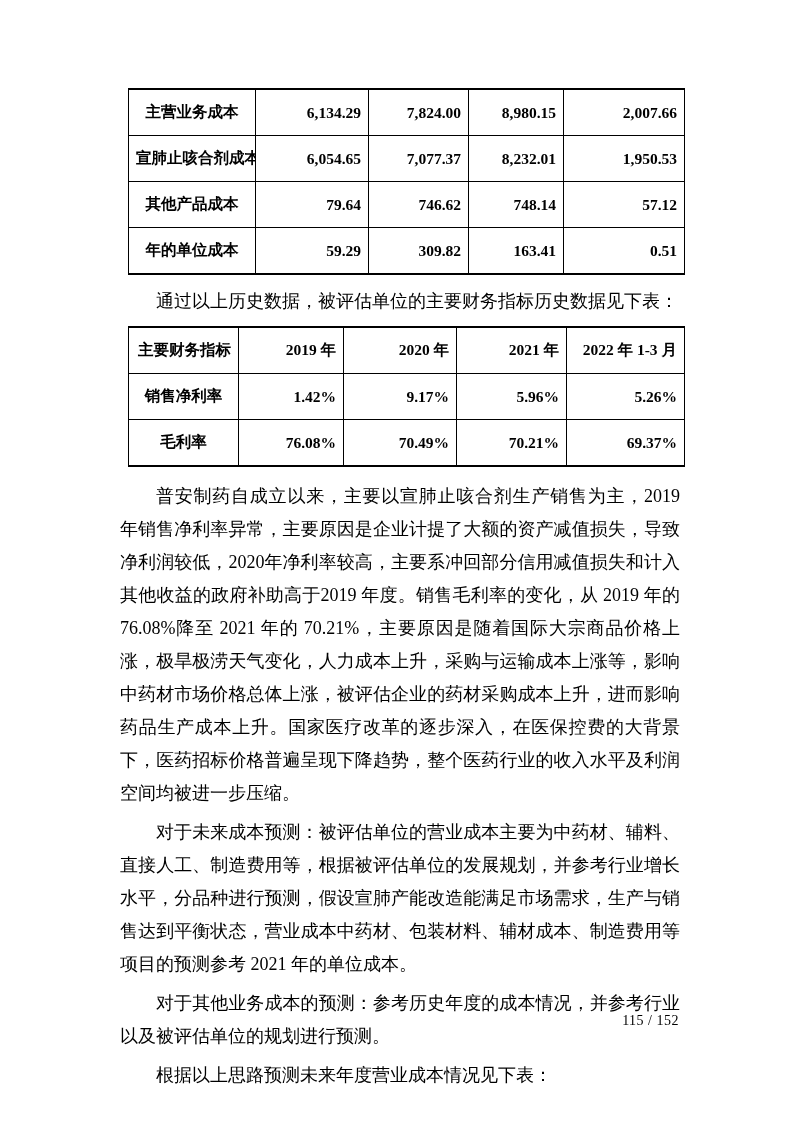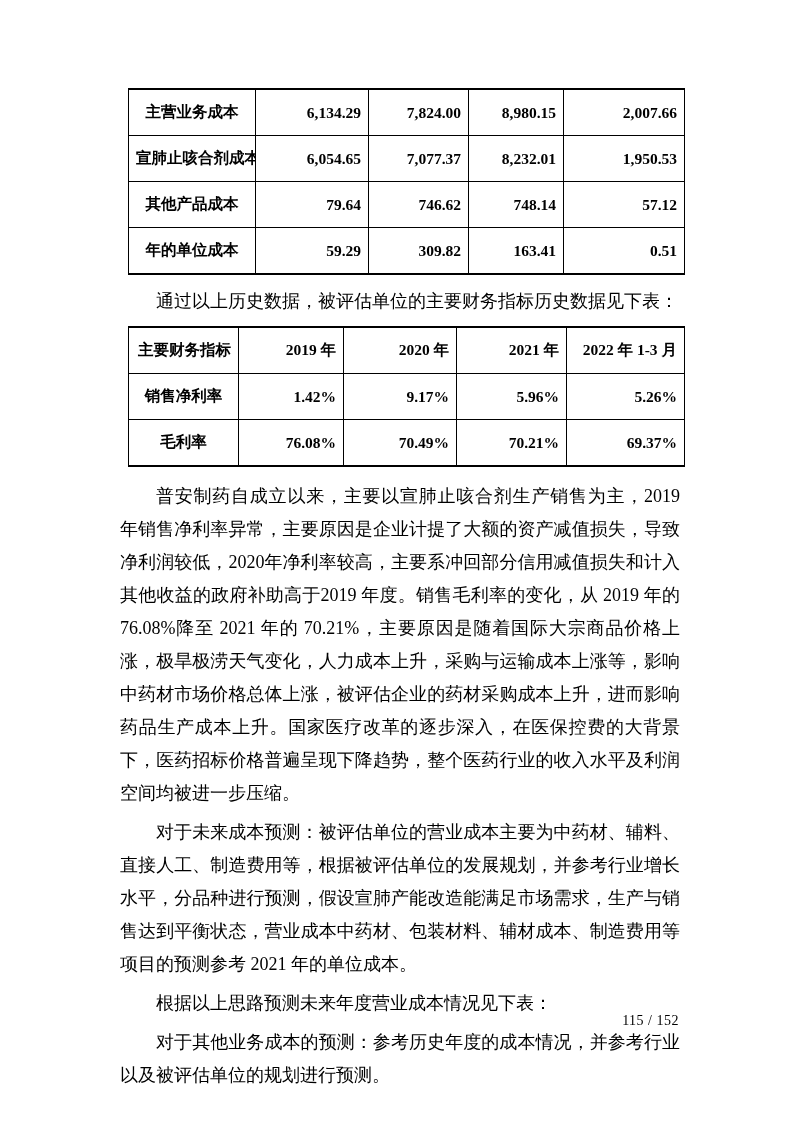--- a/index.html
+++ b/index.html
@@ -133,18 +133,18 @@
         <td class="cell-num">76.08%</td>
         <td class="cell-num">70.49%</td>
         <td class="cell-num">70.21%</td>
         <td class="cell-num">69.37%</td>
       </tr>
     </tbody>
   </table>
 
   <p class="para after-table">普安制药自成立以来，主要以宣肺止咳合剂生产销售为主，2019 年销售净利率异常，主要原因是企业计提了大额的资产减值损失，导致净利润较低，2020年净利率较高，主要系冲回部分信用减值损失和计入其他收益的政府补助高于2019 年度。销售毛利率的变化，从 2019 年的 76.08%降至 2021 年的 70.21%，主要原因是随着国际大宗商品价格上涨，极旱极涝天气变化，人力成本上升，采购与运输成本上涨等，影响中药材市场价格总体上涨，被评估企业的药材采购成本上升，进而影响药品生产成本上升。国家医疗改革的逐步深入，在医保控费的大背景下，医药招标价格普遍呈现下降趋势，整个医药行业的收入水平及利润空间均被进一步压缩。</p>
   <p class="para">对于未来成本预测：被评估单位的营业成本主要为中药材、辅料、直接人工、制造费用等，根据被评估单位的发展规划，并参考行业增长水平，分品种进行预测，假设宣肺产能改造能满足市场需求，生产与销售达到平衡状态，营业成本中药材、包装材料、辅材成本、制造费用等项目的预测参考 2021 年的单位成本。</p>
+  <p class="para">对于其他业务成本的预测：参考历史年度的成本情况，并参考行业以及被评估单位的规划进行预测。</p>
   <p class="para">根据以上思路预测未来年度营业成本情况见下表：</p>
-  <p class="para">对于其他业务成本的预测：参考历史年度的成本情况，并参考行业以及被评估单位的规划进行预测。</p>
 
   <div class="page-number">115 / 152</div>
 
 </div>
 
 </body></html>

